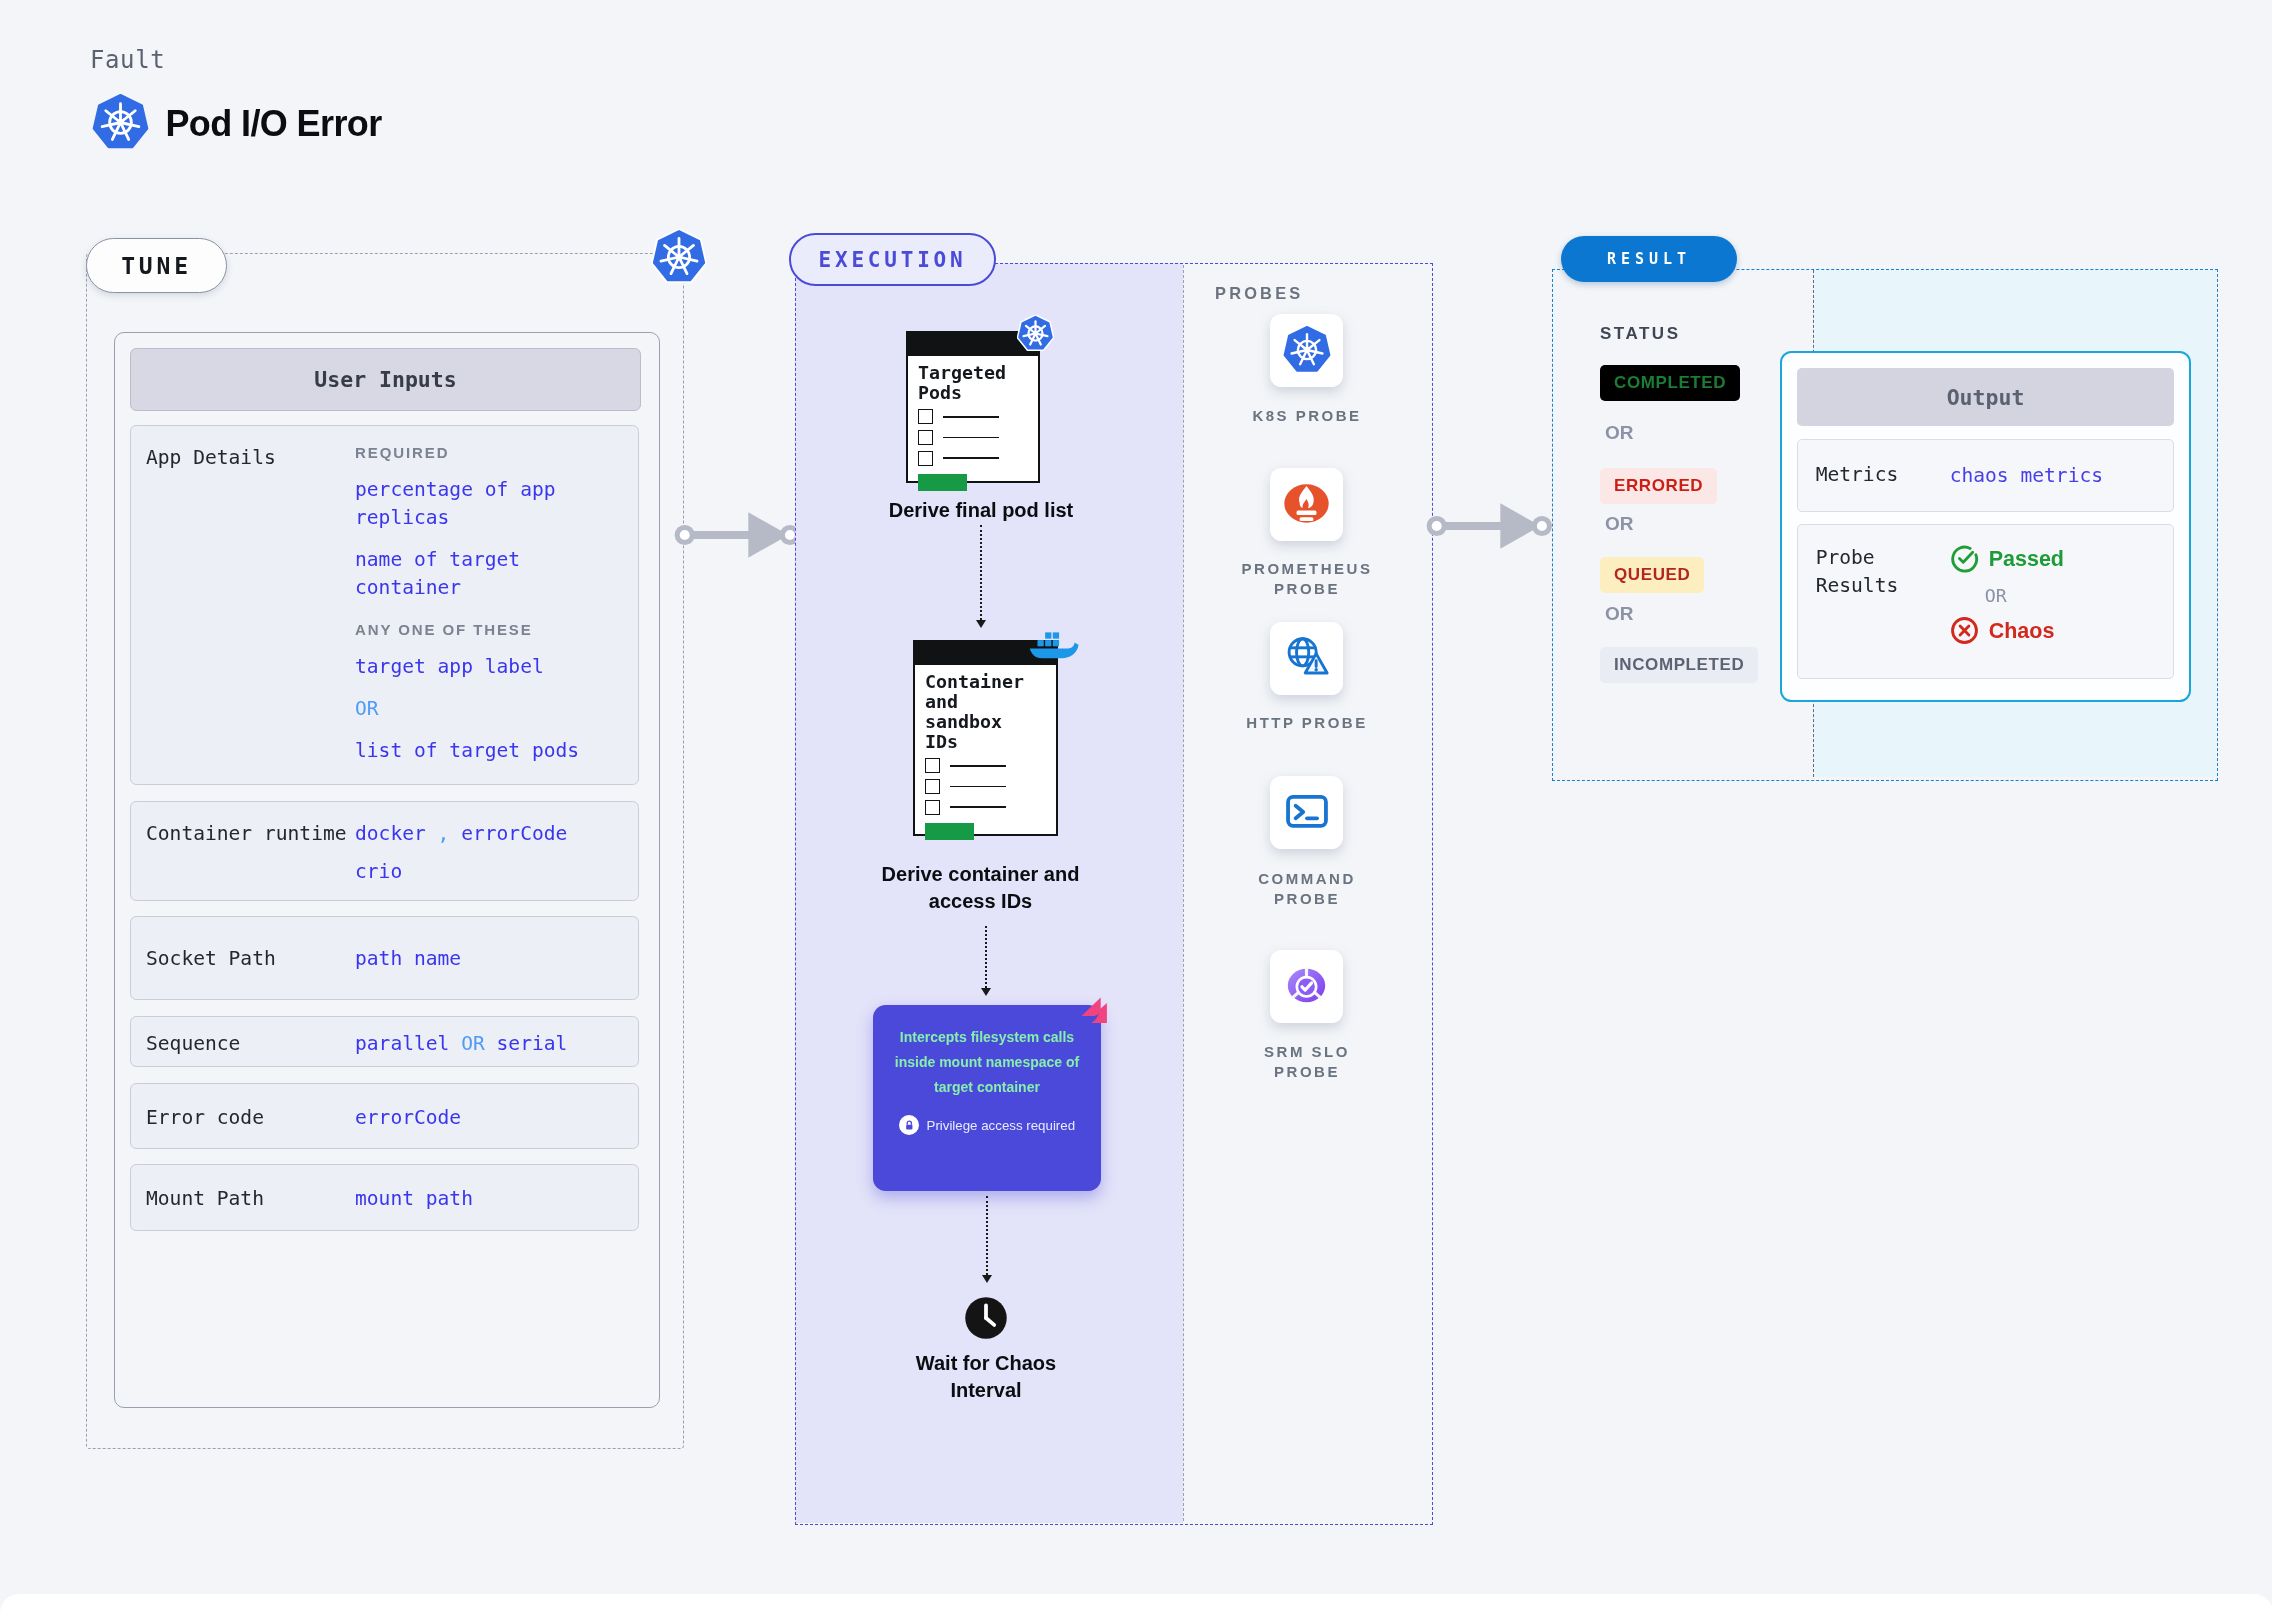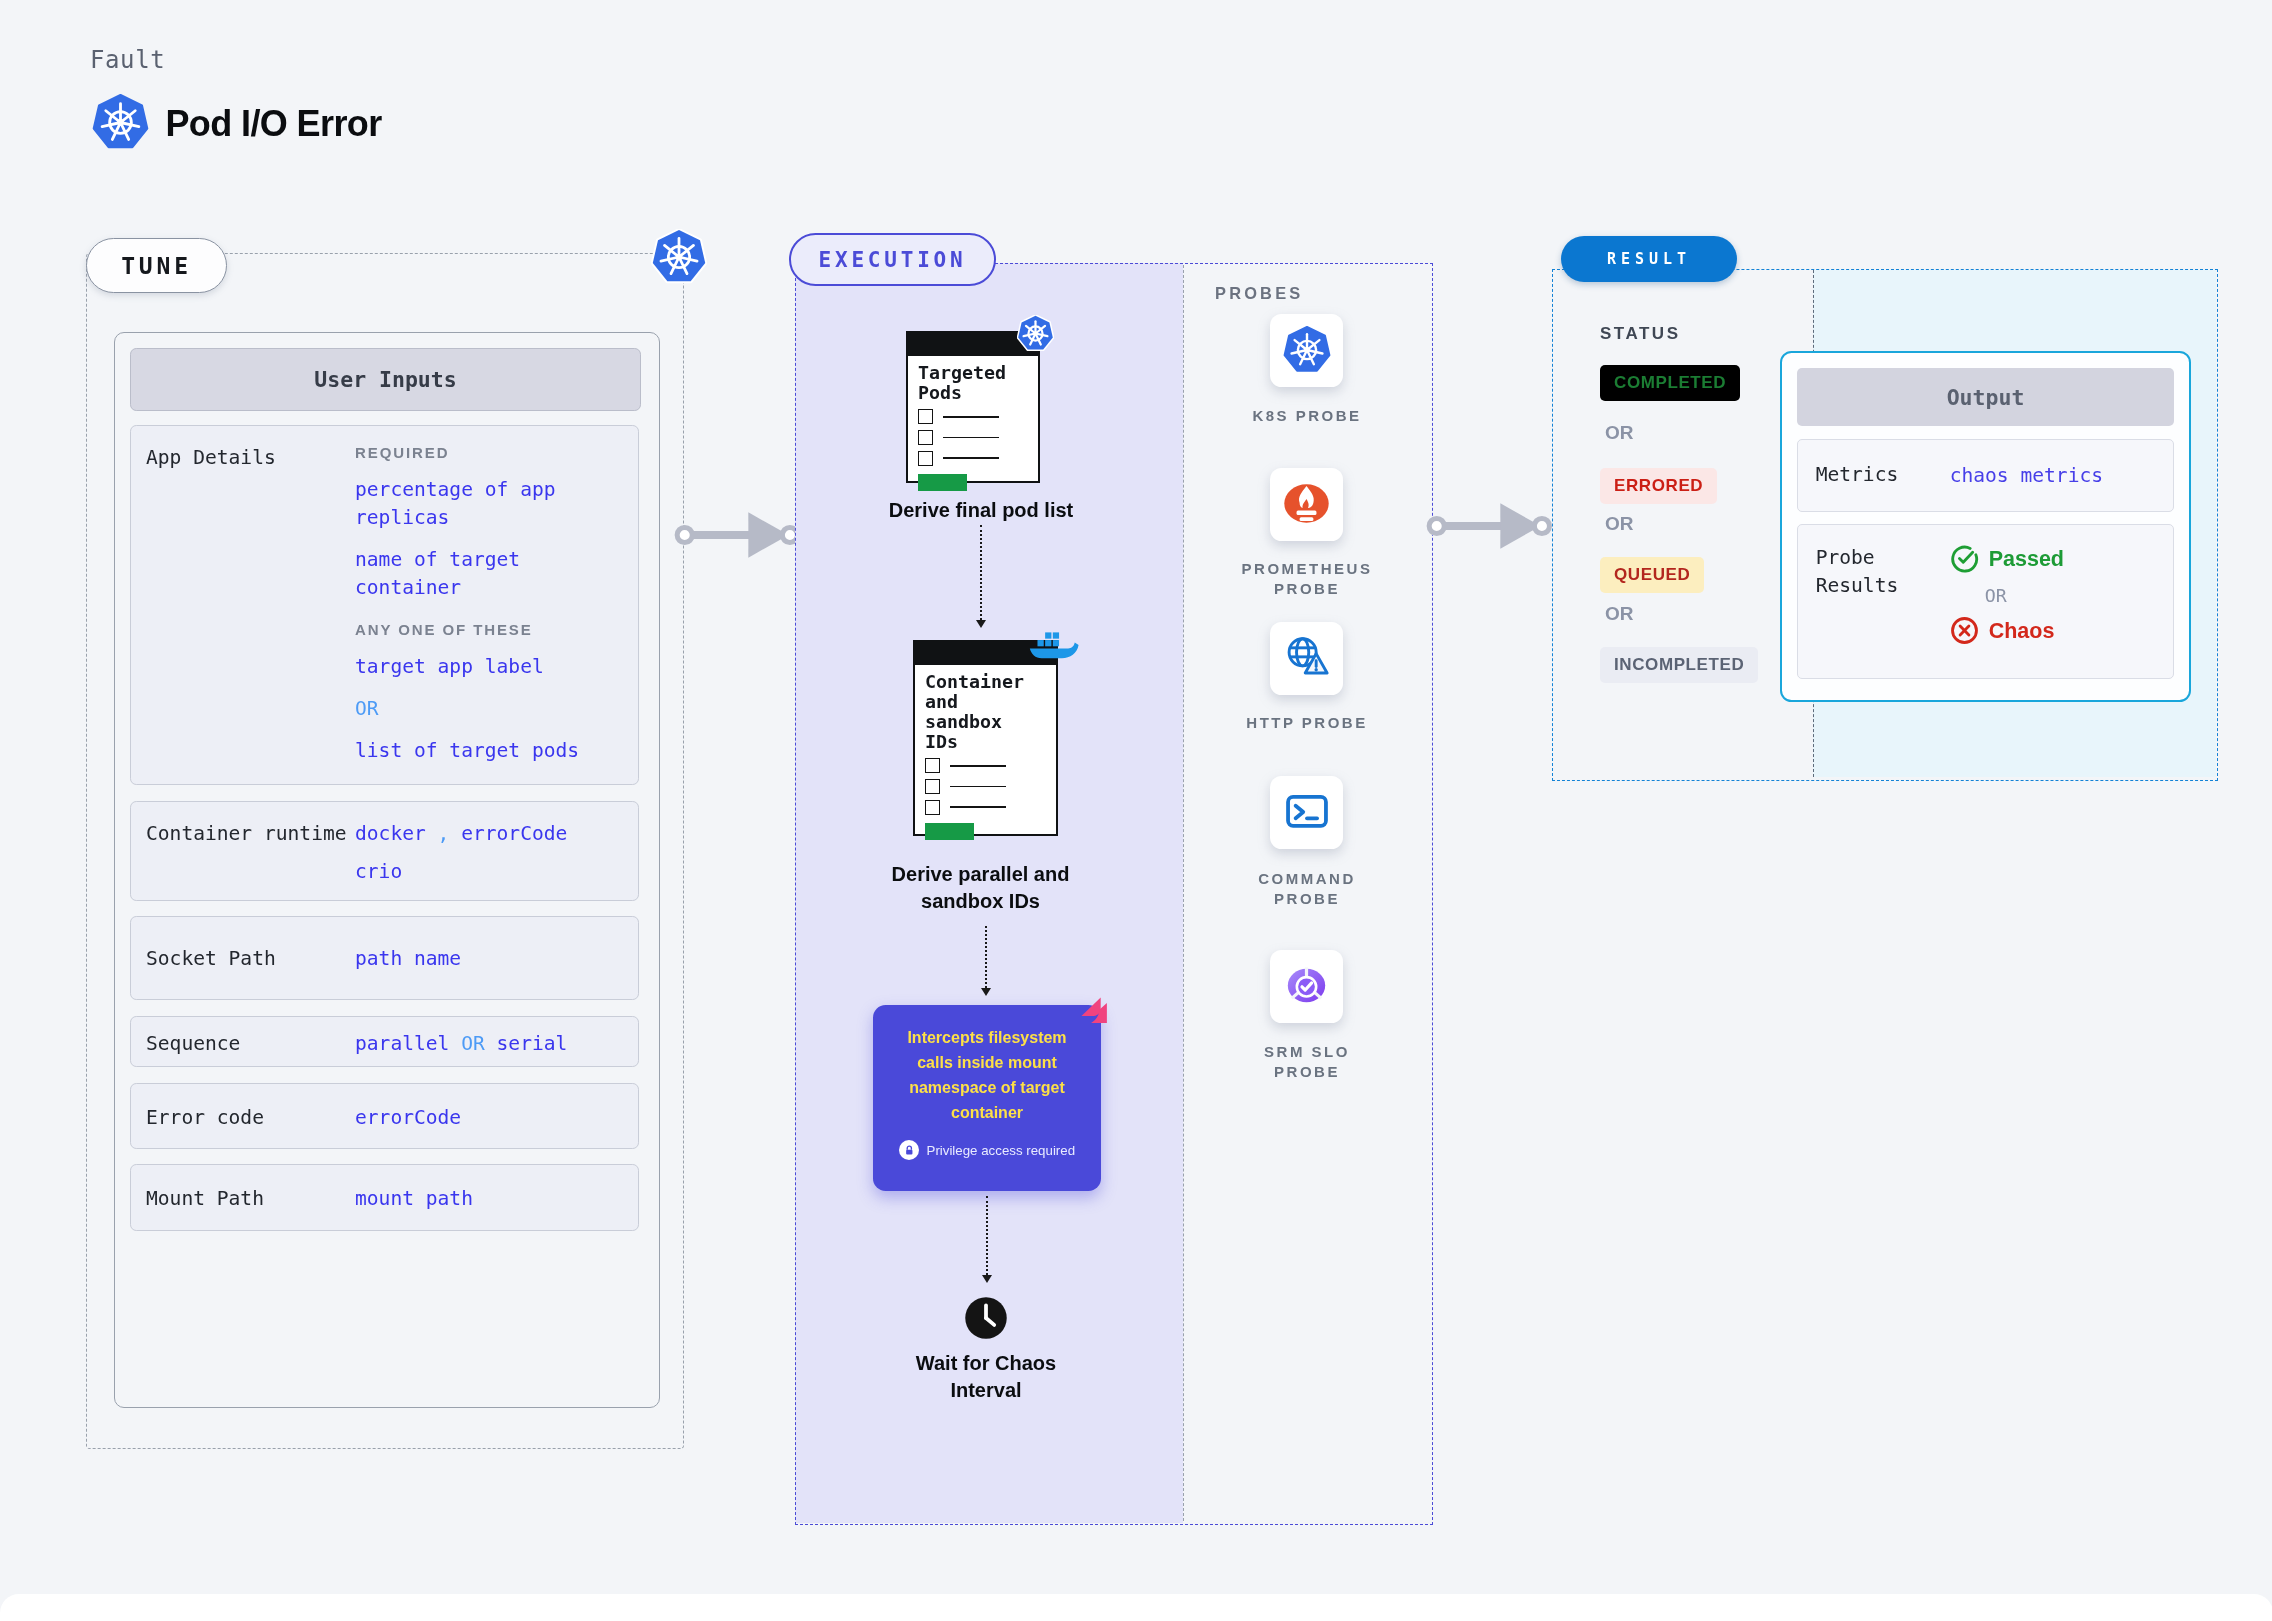--- a/index.html
+++ b/index.html
@@ -74,21 +74,21 @@
   .card2{left:913px;top:640px;width:145px;height:196px;}
   .caption{position:absolute;text-align:center;font-size:20px;font-weight:bold;color:#0b0d10;line-height:26.5px;}
   .cap1{left:867px;top:497px;width:228px;}
   .cap2{left:873px;top:861px;width:215px;}
   .cap3{left:904px;top:1350px;width:164px;}
   .dotarrow{position:absolute;border-left:2.5px dotted #191919;}
   .dotarrow::after{content:"";position:absolute;left:-6.3px;bottom:-8.8px;
       border:5px solid transparent;border-top:8.8px solid #191919;}
   .purplebox{left:873px;top:1005px;width:228px;height:186px;background:#4a49d9;border-radius:12.6px;
       box-sizing:border-box;padding-top:20px;box-shadow:0 6.3px 15px rgba(74,73,217,.35);}
-  .purpletext{width:190px;margin:0 auto;text-align:center;color:#fde047;font-size:16px;font-weight:bold;line-height:25px;}
+  .purpletext{width:190px;margin:0 auto;text-align:center;color:#86efac;font-size:14px;font-weight:bold;line-height:25px;}
   .privrow{display:flex;align-items:center;justify-content:center;gap:7.6px;margin-top:15px;}
   .privtext{color:#e9ebff;font-size:13.3px;}
   .lockcircle{width:20px;height:20px;border-radius:50%;background:#ffffff;display:flex;align-items:center;justify-content:center;}
 
   
   .ptile{position:absolute;left:1270px;width:73px;height:73px;background:#ffffff;border-radius:11.4px;
       box-shadow:0 5px 11.4px rgba(140,150,170,.35);display:flex;align-items:center;justify-content:center;}
   .plabel{position:absolute;left:1231px;width:152px;text-align:center;font-size:15px;font-weight:bold;
       letter-spacing:2.5px;color:#6a7380;line-height:20px;}
 
@@ -292,21 +292,21 @@
           <div class="chk"></div>
           <div class="chkline"></div>
         </div>
       <div class="chkrow">
           <div class="chk"></div>
           <div class="chkline"></div>
         </div>
       <div class="greenbtn"></div>
     </div>
   </div>
-  <div class="caption cap2">Derive parallel and sandbox IDs</div>
+  <div class="caption cap2">Derive container and access IDs</div>
   <div class="dotarrow" style="left:985px;top:926px;height:66px;"></div>
 
   <div class="abs purplebox">
     <div class="abs" style="right:-10px;top:-11.4px;">
       <svg width="33" height="33" viewBox="0 0 48 48">
         <g fill="#f0437f">
           <path d="M5,32 L33,5 L33,22 C33,28 27,32 21,32 Z"></path>
           <path d="M42,42 L19,42 C26,38 31,31 31,23 L42,13 Z"></path>
         </g>
       </svg>

